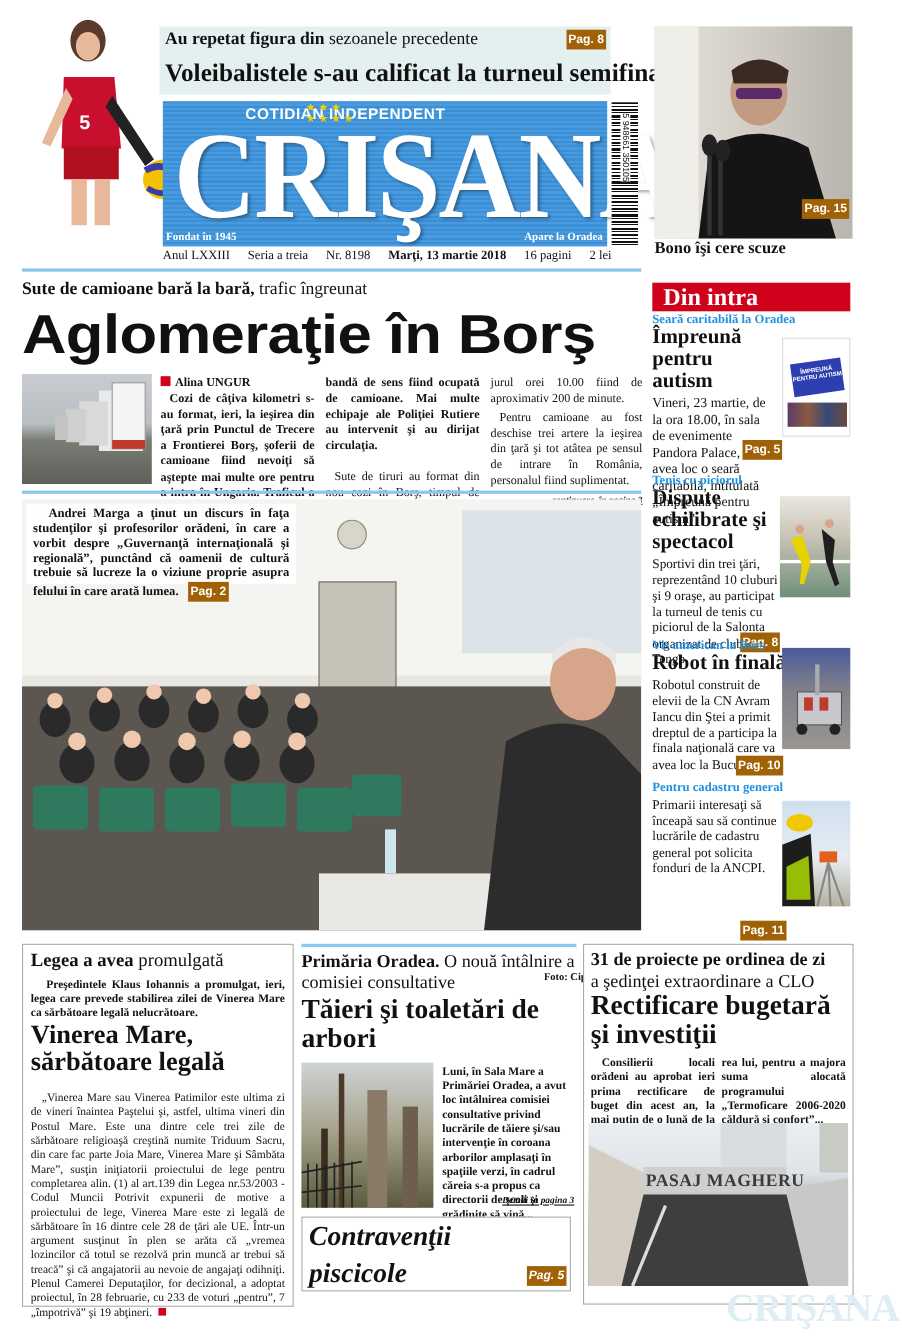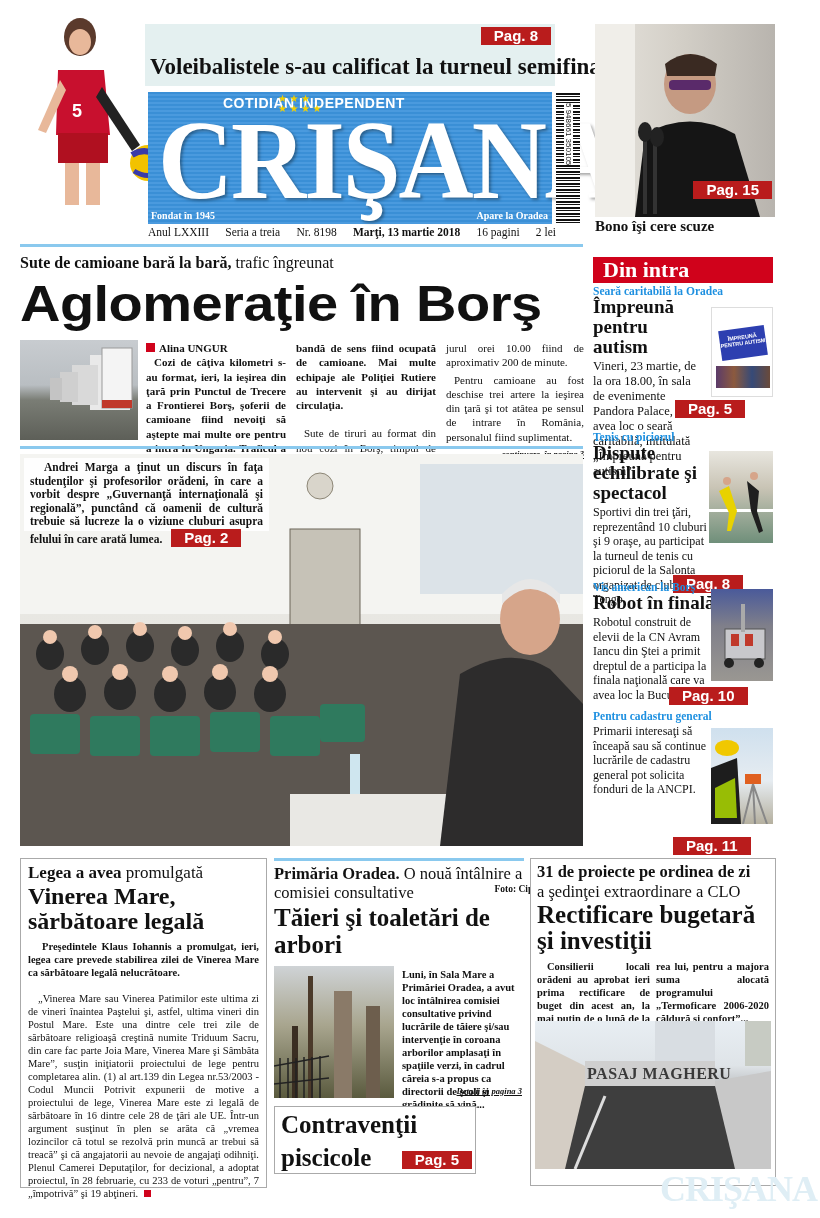--- a/index.html
+++ b/index.html
@@ -1,30 +1,34 @@
 <!DOCTYPE html>
 <html><head>
   <meta charset="utf-8">
   <style>
     * { box-sizing: border-box; margin: 0; padding: 0; }
     body { width: 820px; height: 1218px; background: #fff; position: relative; overflow: hidden; font-family: "Liberation Serif", serif; color: #111; }
     .abs { position: absolute; }
-    .pag { background: #b91c1c; color: #fff; font-family: "Liberation Sans", sans-serif; font-weight: bold; font-size: 15px; padding: 2px 13px; display: inline-block; line-height: 14px; }
+    .pag { background: #a16207; color: #fff; font-family: "Liberation Sans", sans-serif; font-weight: bold; font-size: 11px; padding: 2px 2px; display: inline-block; line-height: 14px; }
     .photo { background: #888; overflow: hidden; }
     .kicker-blue { color: #1e90e0; font-weight: bold; font-size: 11.5px; }
     .side-title { font-weight: bold; font-size: 19px; line-height: 20px; }
     .side-text { font-size: 12.5px; line-height: 15px; }
     .bold { font-weight: bold; }
     .box { border: 1px solid #aaa; background: #fff; }
     .divider-blue { background: #8ac9ee; height: 3px; }
   </style>
 </head>
 <body>
 
 <div class="abs" style="left:145px;top:24px;width:410px;height:62px;background:#e4f0f0;">
+  <div class="abs" style="left:5px;top:3px;font-size:16px;">
+    <span class="bold">Au repetat figura din</span>
+    <span>sezoanele precedente</span>
+  </div>
   <div class="abs bold" style="left:5px;top:30px;font-size:23px;white-space:nowrap;">Voleibalistele s-au calificat la turneul semifinal</div>
   <span class="abs pag" style="right:4px;top:3px;">Pag. 8</span>
 </div>
 
 <div class="abs" style="left:20px;top:15px;width:155px;height:190px;">
   <svg width="155" height="190" viewBox="0 0 155 190">
     <ellipse cx="60" cy="22" rx="16" ry="19" fill="#5b3a2c"></ellipse>
     <ellipse cx="60" cy="27" rx="11" ry="13" fill="#e8b89a"></ellipse>
     <path d="M38 55 L84 55 L90 120 L36 120 Z" fill="#c8102e"></path>
     <text x="52" y="102" fill="#fff" font-size="18" font-family="Liberation Sans, sans-serif" font-weight="bold">5</text>
@@ -149,21 +153,21 @@
       <rect x="250" y="262" width="50" height="40" rx="4"></rect>
         <rect x="300" y="250" width="45" height="38" rx="4"></rect>
     </g>
     <rect x="270" y="340" width="293" height="52" fill="#e9e8e4"></rect>
     <path d="M420 392 L440 220 Q490 190 530 215 L563 250 L563 392 Z" fill="#2d2c2c"></path>
     <ellipse cx="510" cy="165" rx="30" ry="36" fill="#d6a58a"></ellipse>
     <path d="M482 150 Q510 120 540 150 L540 140 Q510 110 482 140 Z" fill="#e7e7e7"></path>
     <rect x="330" y="300" width="10" height="40" fill="#cfe6ef"></rect>
   </svg>
   <div class="abs" style="left:4px;top:4px;width:245px;height:73px;background:rgba(255,255,255,0.9);padding:3px 6px;font-size:11.5px;line-height:13.5px;font-weight:bold;text-align:justify;text-indent:14px;">
-    <span>Andrei Marga a ţinut un discurs în faţa studenţilor şi profesorilor orădeni, în care a vorbit despre „Guvernanţă internaţională şi regională”, punctând că oamenii de cultură trebuie să lucreze la o viziune cluburi asupra felului în care arată lumea.</span>
+    <span>Andrei Marga a ţinut un discurs în faţa studenţilor şi profesorilor orădeni, în care a vorbit despre „Guvernanţă internaţională şi regională”, punctând că oamenii de cultură trebuie să lucreze la o viziune proprie asupra felului în care arată lumea.</span>
     <span class="pag" style="text-indent:0;margin-left:6px;">Pag. 2</span>
   </div>
 </div>
 <div class="abs bold" style="left:480px;top:884px;width:103px;text-align:right;font-size:9.5px;">Foto: Ciprian IOVAN</div>
 
 <div class="abs" style="left:593px;top:257px;width:180px;height:26px;background:#d0021b;color:#fff;font-weight:bold;font-size:22px;line-height:26px;padding-left:10px;">
   <span>Din intra</span>
 </div>
 
 <div class="abs" style="left:593px;top:285px;width:182px;height:135px;">
@@ -223,22 +227,22 @@
     </svg>
   </div>
   <span class="abs pag" style="left:80px;top:127px;">Pag. 11</span>
 </div>
 
 <div class="abs box" style="left:20px;top:858px;width:247px;height:330px;padding:4px 7px;">
   <div style="font-size:17px;">
     <span class="bold">Legea a avea</span>
     <span>promulgată</span>
   </div>
+  <div class="bold" style="font-size:10.5px;line-height:13px;text-align:justify;text-indent:14px;margin-top:6px;">Preşedintele Klaus Iohannis a promulgat, ieri, legea care prevede stabilirea zilei de Vinerea Mare ca sărbătoare legală nelucrătoare.</div>
   <div class="bold" style="font-size:24px;line-height:25px;margin-top:1px;">Vinerea Mare, sărbătoare legală</div>
-  <div class="bold" style="font-size:10.5px;line-height:13px;text-align:justify;text-indent:14px;margin-top:6px;">Preşedintele Klaus Iohannis a promulgat, ieri, legea care prevede stabilirea zilei de Vinerea Mare ca sărbătoare legală nelucrătoare.</div>
   <div style="font-size:10.5px;line-height:13px;text-align:justify;text-indent:10px;margin-top:13px;">
     <span>„Vinerea Mare sau Vinerea Patimilor este ultima zi de vineri înaintea Paştelui şi, astfel, ultima vineri din Postul Mare. Este una dintre cele trei zile de sărbătoare religioaşă creştină numite Triduum Sacru, din care fac parte Joia Mare, Vinerea Mare şi Sâmbăta Mare”, susţin iniţiatorii proiectului de lege pentru completarea alin. (1) al art.139 din Legea nr.53/2003 - Codul Muncii Potrivit expunerii de motive a proiectului de lege, Vinerea Mare este zi legală de sărbătoare în 16 dintre cele 28 de ţări ale UE. Într-un argument susţinut în plen se arăta că „vremea lozincilor că totul se rezolvă prin muncă ar trebui să treacă” şi că angajatorii au nevoie de angajaţi odihniţi. Plenul Camerei Deputaţilor, for decizional, a adoptat proiectul, în 28 februarie, cu 233 de voturi „pentru”, 7 „împotrivă” şi 19 abţineri.</span>
     <span style="display:inline-block;width:7px;height:7px;background:#d0021b;margin-left:3px;"></span>
   </div>
 </div>
 
 <div class="abs divider-blue" style="left:274px;top:858px;width:250px;"></div>
 <div class="abs" style="left:274px;top:864px;width:252px;height:235px;">
   <div style="font-size:16.5px;line-height:19px;">
     <span class="bold">Primăria Oradea.</span>
@@ -260,21 +264,21 @@
       <line x1="30" y1="91" x2="30" y2="132"></line>
           <line x1="38" y1="91" x2="38" y2="132"></line>
           <line x1="46" y1="90" x2="46" y2="132"></line>
         </g>
     </svg>
   </div>
   <div class="abs bold" style="left:128px;top:104px;width:122px;font-size:10.5px;line-height:13px;">Luni, în Sala Mare a Primăriei Oradea, a avut loc întâlnirea comisiei consultative privind lucrările de tăiere şi/sau intervenţie în coroana arborilor amplasaţi în spaţiile verzi, în cadrul căreia s-a propus ca directorii de şcoli şi grădiniţe să vină...</div>
   <div class="abs bold" style="right:4px;top:222px;font-size:8.5px;font-style:italic;text-decoration:underline;">Detalii în pagina 3</div>
 </div>
 
-<div class="abs box" style="left:274px;top:1106px;width:202px;height:68px;padding:1px 6px;">
+<div class="abs box" style="left:274px;top:1106px;width:245px;height:68px;padding:1px 6px;font-style:italic;">
   <div class="bold" style="font-size:25px;line-height:33px;width:170px;">Contravenţii piscicole</div>
   <span class="abs pag" style="right:3px;bottom:4px;">Pag. 5</span>
 </div>
 
 <div class="abs box" style="left:530px;top:858px;width:246px;height:328px;padding:3px 6px;">
   <div style="font-size:16.5px;line-height:19.5px;">
     <div class="bold">31 de proiecte pe ordinea de zi</div>
     <div>a şedinţei extraordinare a CLO</div>
   </div>
   <div class="bold" style="font-size:25px;line-height:26px;margin-top:1px;">Rectificare bugetară şi investiţii</div>

